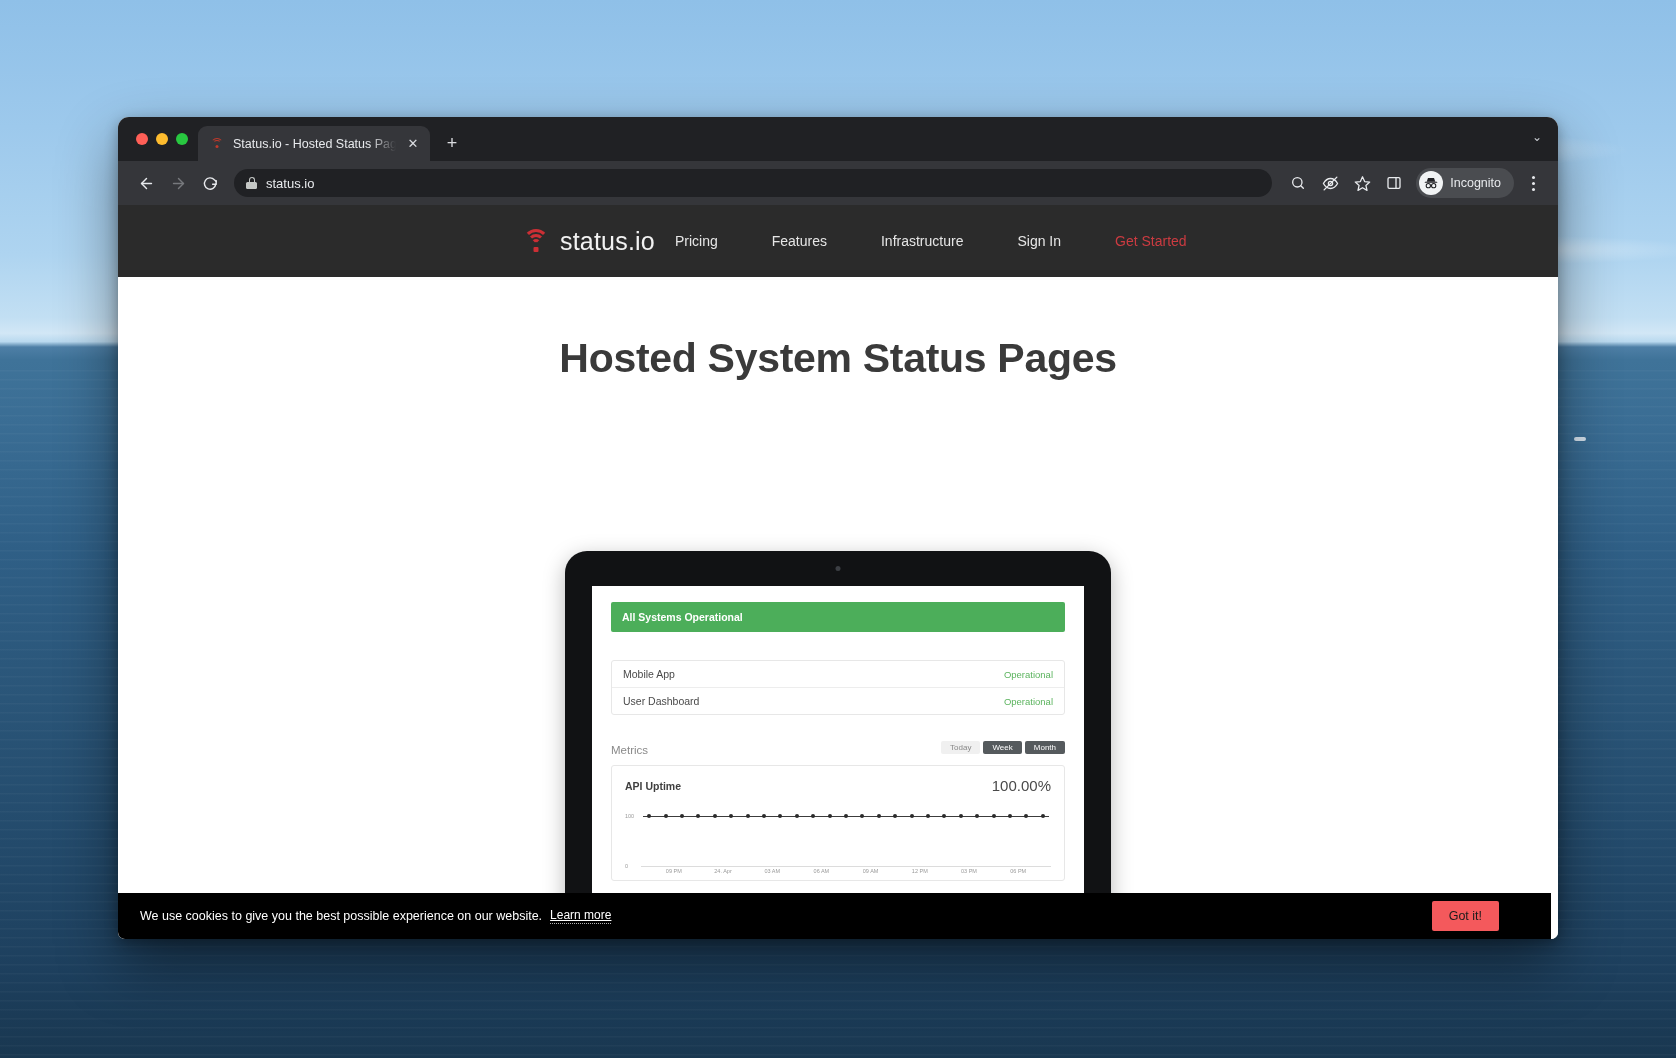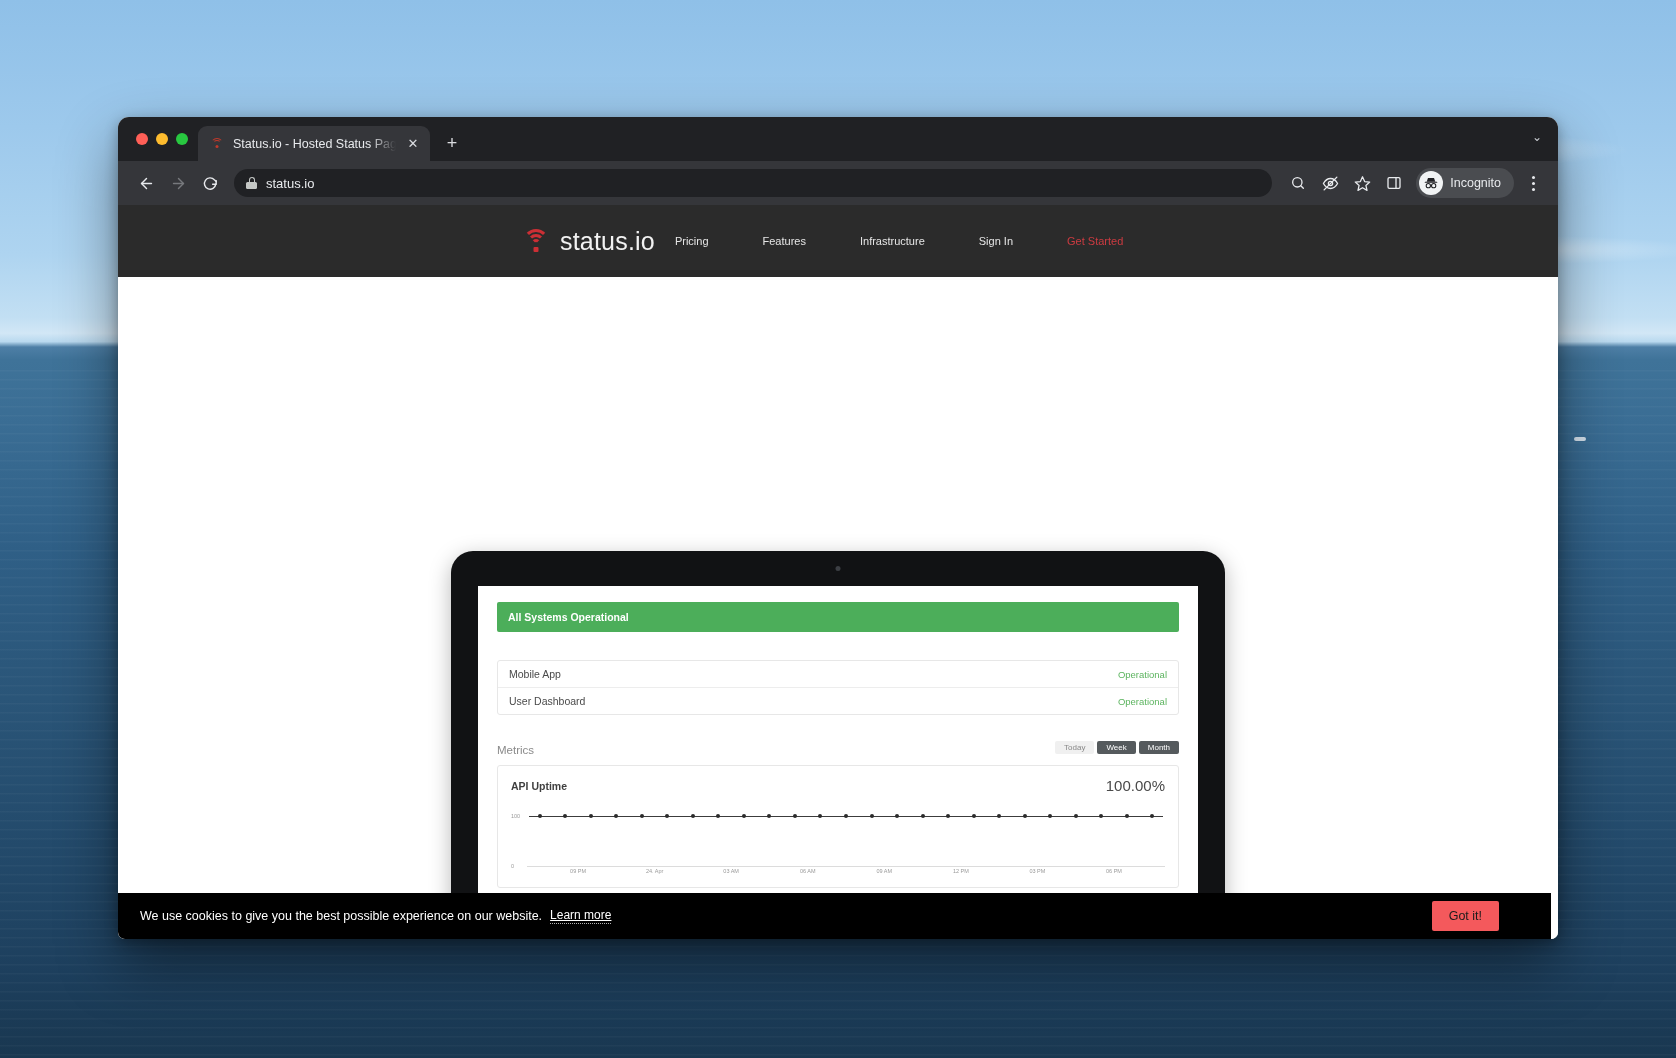--- a/index.html
+++ b/index.html
@@ -300,21 +300,21 @@
   }
   #site-menu {
     display: flex;
     align-items: center;
     gap: 34px;
     margin-left: auto;
     margin-right: 385px;
   }
   #site-menu a {
     color: #e6e6e6;
-    font-size: 11px;
+    font-size: 14px;
     text-decoration: none;
     white-space: nowrap;
     padding-left: 20px;
   }
   #site-menu a.cta { color: #cc3b41; }
 
   
   #hero {
     text-align: center;
     padding-top: 58px;
@@ -331,21 +331,21 @@
     color: #6f6f6f;
     font-weight: 300;
   }
 
   
   #tablet {
     position: absolute;
     left: 50%;
     transform: translateX(-50%);
     top: 346px;
-    width: 774px;
+    width: 546px;
     height: 430px;
     background: #111214;
     border-radius: 22px 22px 0 0;
     box-shadow: 0 6px 22px rgba(0,0,0,.28);
     padding: 35px 27px 0 27px;
   }
   #tablet-camera {
     position: absolute;
     left: 50%;
     top: 15px;
@@ -410,21 +410,21 @@
     border-radius: 2px;
     background: #f0f0f0;
     color: #888;
   }
   .range-btn.active { background: #555a5d; color: #fff; }
 
   #metric-card {
     margin-top: 7px;
     border: 1px solid #e7e7e7;
     border-radius: 3px;
-    padding: 11px 13px 13px 13px;
+    padding: 11px 13px 6px 13px;
   }
   #metric-card-head {
     display: flex;
     align-items: center;
     justify-content: space-between;
   }
   #metric-name { font-size: 10.5px; font-weight: bold; color: #3f3f3f; }
   #metric-value { font-size: 15px; color: #4a4a4a; }
 
   #chart {
@@ -647,20 +647,21 @@
         <nav id="site-menu">
           <a href="#">Pricing</a>
           <a href="#">Features</a>
           <a href="#">Infrastructure</a>
           <a href="#">Sign In</a>
           <a href="#" class="cta">Get Started</a>
         </nav>
       </div>
 
       <div id="hero">
+        <h1 id="hero-title">Hosted System Status Pages</h1>
       </div>
 
       <div id="tablet">
         <div id="tablet-camera"></div>
         <div id="tablet-screen">
 
           <div id="status-banner">All Systems Operational</div>
 
           <div id="components-card">
             <div class="component-row">

